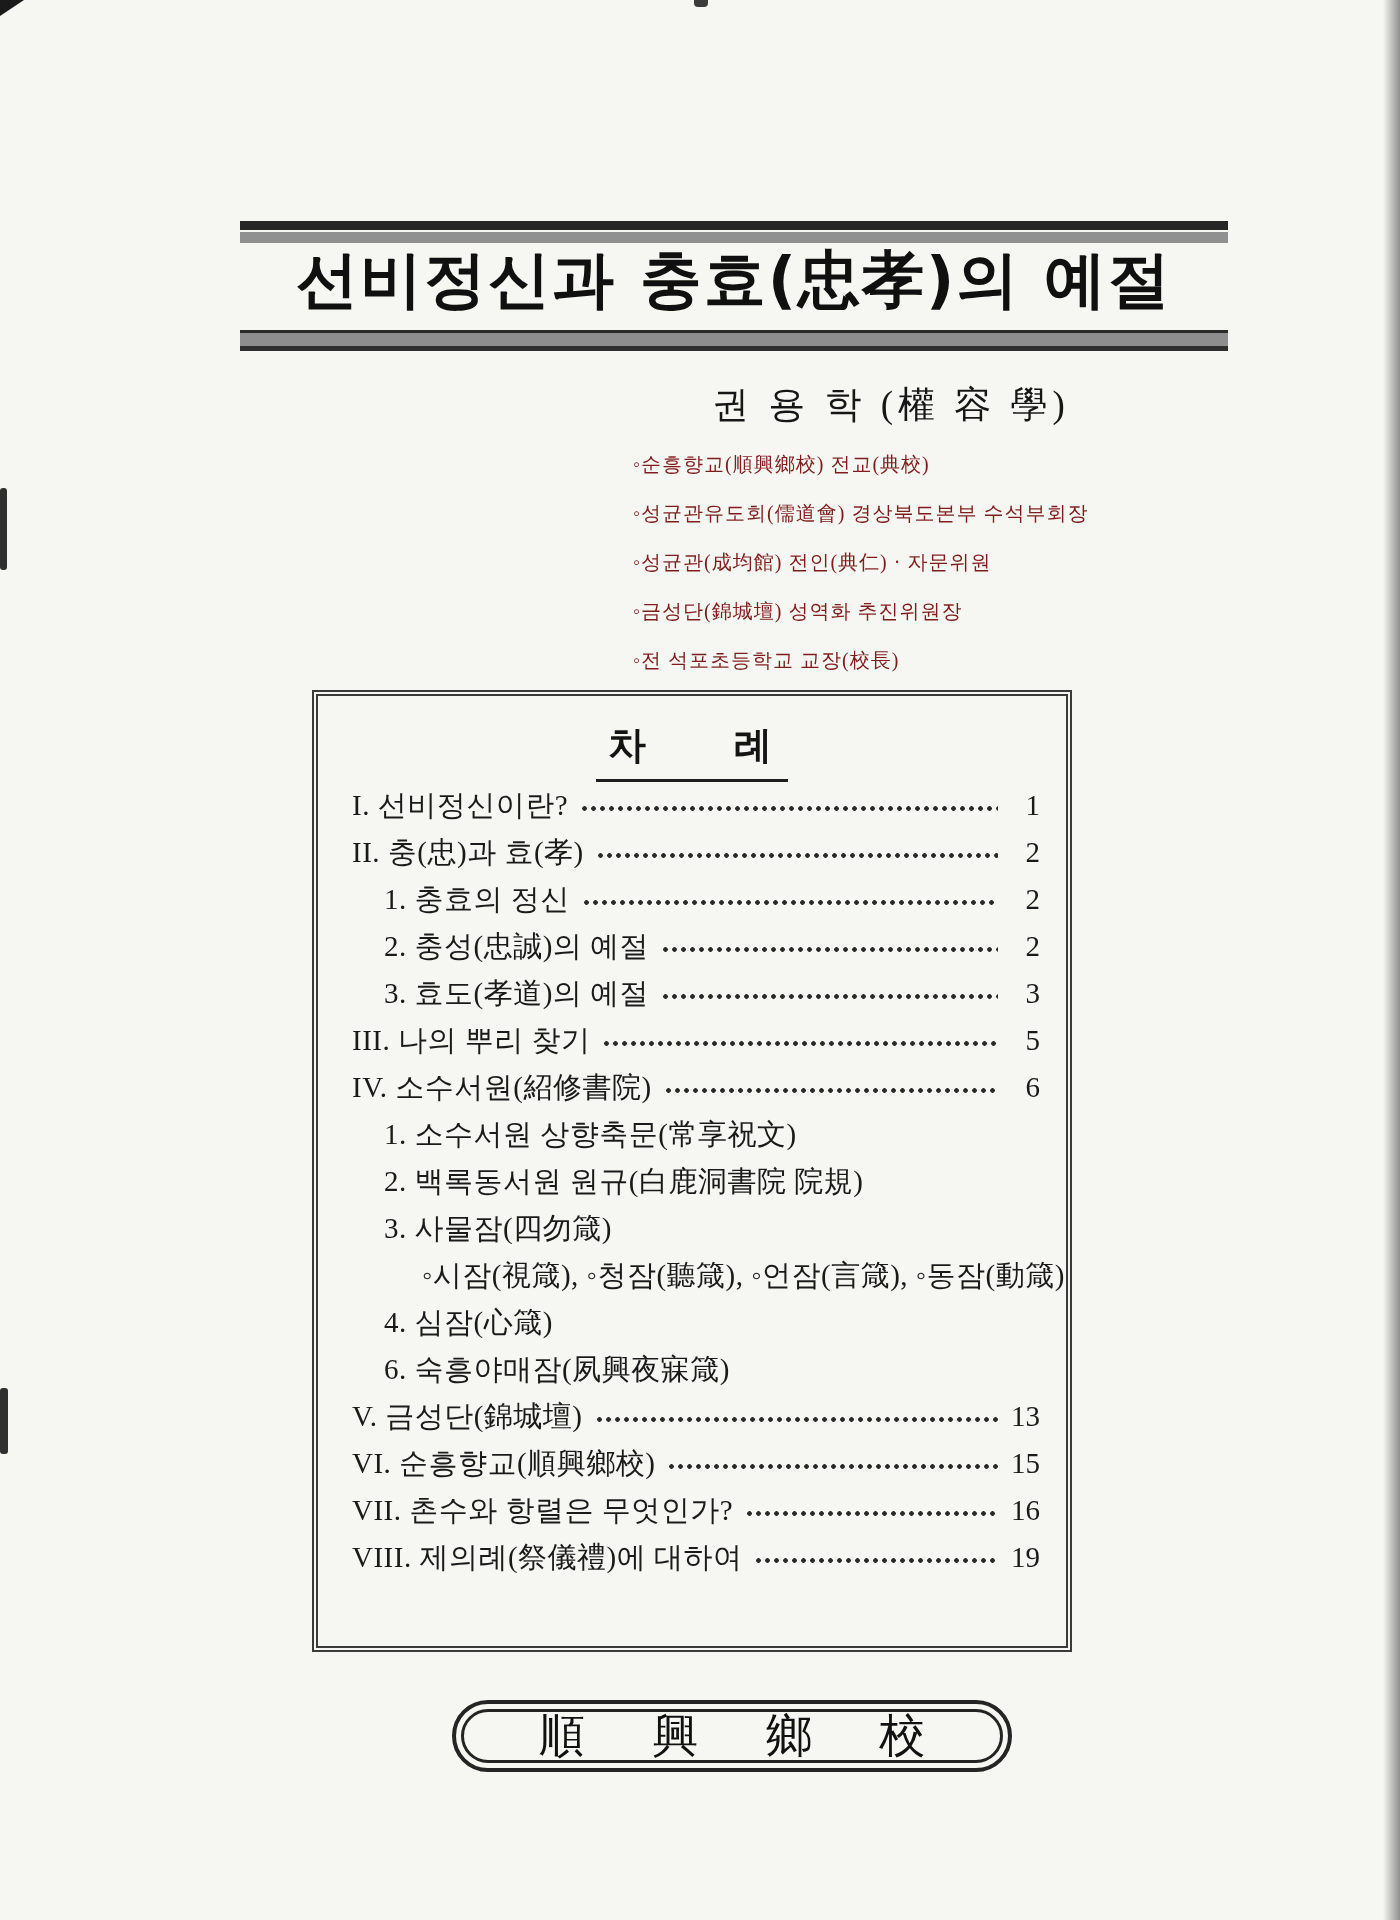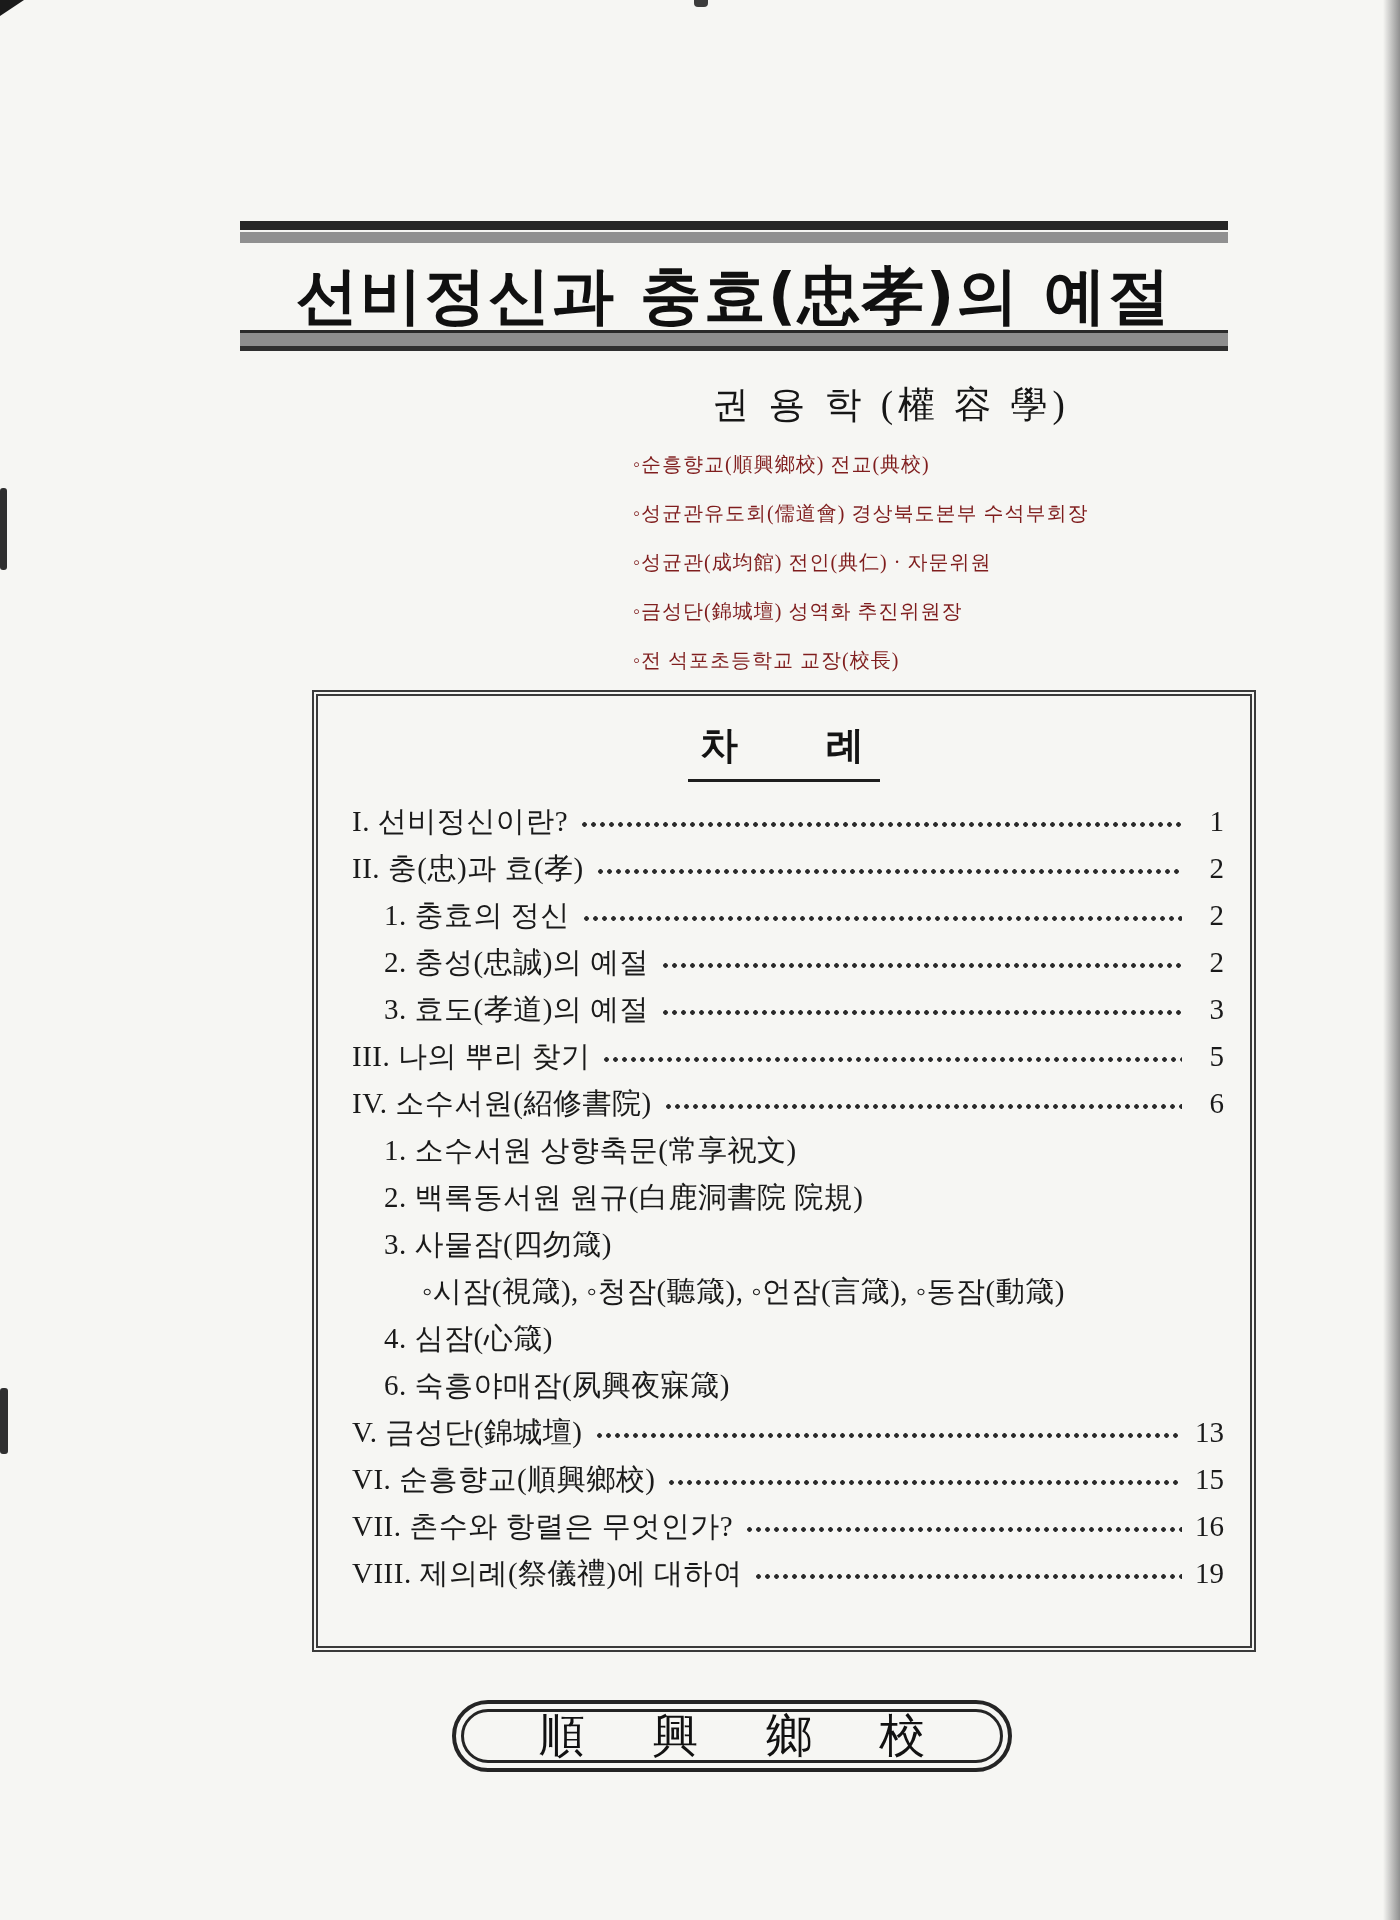--- a/index.html
+++ b/index.html
@@ -15,38 +15,38 @@
     border-left:24px solid #1a1a1a;border-bottom:16px solid transparent;}
   .top-notch{position:absolute;left:694px;top:0;width:14px;height:7px;background:#3c3c3c;
     border-radius:0 0 4px 4px;}
   .staple-1{position:absolute;left:0;top:488px;width:7px;height:82px;background:#2f2f2f;border-radius:3px;}
   .staple-2{position:absolute;left:0;top:1388px;width:8px;height:66px;background:#2f2f2f;border-radius:3px;}
   
   .rule-top{position:absolute;left:240px;top:221px;width:988px;}
   .rule-top .dark{height:9px;background:#262626;}
   .rule-top .gray{height:11px;background:#909090;margin-top:2px;}
   .doc-title{
-    position:absolute;left:240px;top:254px;width:988px;text-align:center;
+    position:absolute;left:240px;top:238px;width:988px;text-align:center;
     font-family:"DejaVu Sans","Liberation Sans",sans-serif;font-weight:bold;
     font-size:62px;letter-spacing:2px;color:#101010;white-space:nowrap;
   }
   .rule-bottom{position:absolute;left:240px;top:330px;width:988px;height:13px;
     background:#8e8e8e;border-top:3px solid #2a2a2a;border-bottom:5px solid #2f2f2f;}
   
   .author-name{position:absolute;left:688px;top:380px;font-size:37px;letter-spacing:5px;
     color:#161616;white-space:nowrap;margin-left:24px;}
   .credentials{position:absolute;left:633px;top:440px;}
   .cred-item{font-size:20px;line-height:49px;letter-spacing:1px;white-space:nowrap;color:#7f1d1d;}
   
-  .toc-box{position:absolute;left:312px;top:690px;width:944px;height:962px;
+  .toc-box{position:absolute;left:312px;top:690px;width:760px;height:962px;
     border:6px double #3a3a3a;box-sizing:border-box;padding-top:24px;}
   .toc-heading-wrap{text-align:center;}
   .toc-heading{display:inline-block;font-size:38px;font-weight:bold;letter-spacing:4px;
     border-bottom:3px solid #1e1e1e;padding:0 12px 8px;color:#141414;}
-  .toc-list{margin-top:16px;display:flex;flex-direction:column;}
+  .toc-list{margin-top:0;display:flex;flex-direction:column;}
   .toc-row{height:47px;display:flex;align-items:center;font-size:29px;
     padding-right:26px;color:#1a1a1a;}
   .toc-row.lvl0{padding-left:34px;}
   .toc-row.lvl1{padding-left:66px;}
   .toc-row.lvl2{padding-left:104px;}
   .toc-label{white-space:nowrap;letter-spacing:0.5px;}
   .toc-dots{flex:1;height:7px;margin:6px 8px 0 12px;
     background-image:radial-gradient(circle,#2a2a2a 2px,rgba(0,0,0,0) 2.6px);
     background-size:9px 7px;background-repeat:repeat-x;background-position:left center;}
   .toc-page{min-width:34px;text-align:right;}

